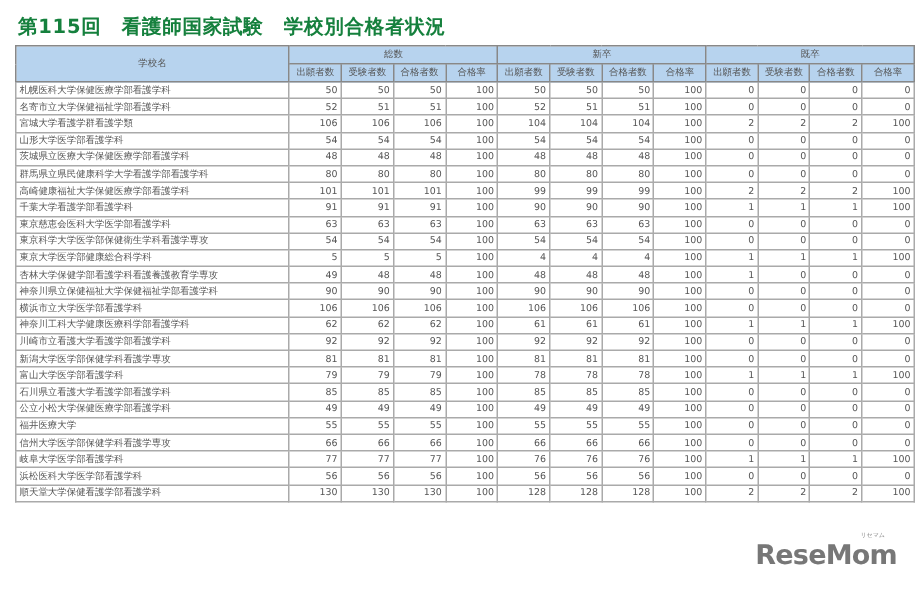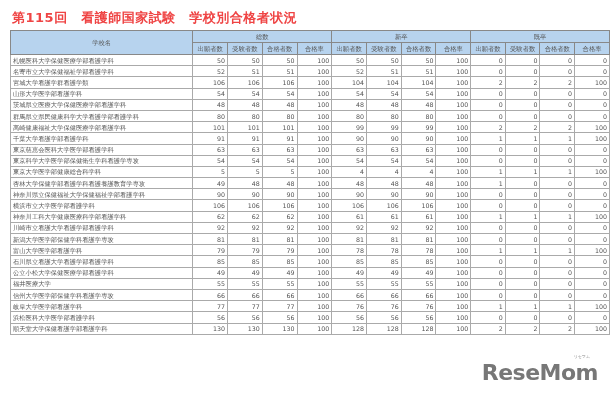--- a/index.html
+++ b/index.html
@@ -1,27 +1,27 @@
 <!DOCTYPE html>
 <html><head>
 <meta charset="utf-8">
 <style>
   html, body { margin:0; padding:0; }
   body { width:610px; height:400px; background:#ffffff; position:relative; overflow:hidden;
          font-family:"DejaVu Sans", sans-serif; }
-  .title { position:absolute; left:12px; top:9px; font-size:13px; font-weight:bold; color:#ef4444; letter-spacing:0.5px; white-space:pre; }
+  .title { position:absolute; left:12px; top:9px; font-size:13px; font-weight:bold; color:#15803d; letter-spacing:0.5px; white-space:pre; }
   table { position:absolute; left:10px; top:30px; border-collapse:collapse; table-layout:fixed;
           border:1.5px solid #333; font-size:6.3px; color:#555; }
   th { background:#b7d3ee; color:#555; font-weight:normal; border:1px solid #888; padding:0; height:11px; line-height:10px; text-align:center; }
   th.name-head { width:182px; }
   td { border:1px solid #aaa; height:10.2px; padding:0 2px; line-height:9px; white-space:nowrap; overflow:hidden; }
   td.num { text-align:right; width:29px; }
   td.school { color:#555; }
   .col-num { width:34px; }
-  .logo { position:absolute; right:12px; top:360px; font-family:"DejaVu Sans", sans-serif; font-weight:bold; font-size:22px; color:#777; letter-spacing:-0.5px; }
+  .logo { position:absolute; right:12px; top:360px; font-family:"DejaVu Sans", sans-serif; font-weight:bold; font-size:18px; color:#777; letter-spacing:-0.5px; }
   .logo-sub { position:absolute; right:20px; top:354px; font-size:4px; color:#888; }
 </style>
 </head>
 <body>
 
 <div class="title">第115回　看護師国家試験　学校別合格者状況</div>
 
 <table>
   <thead>
     <tr>

